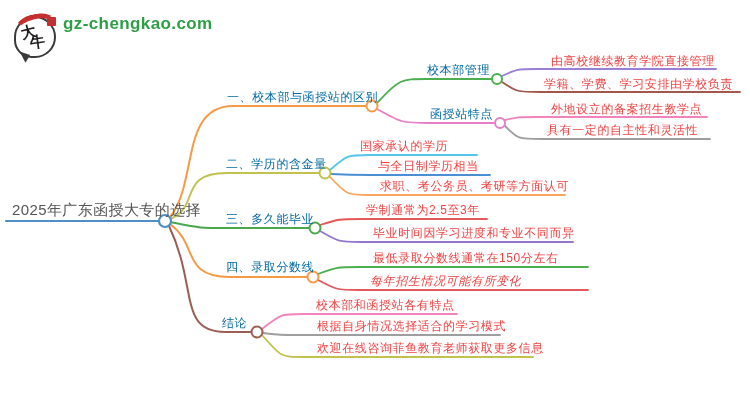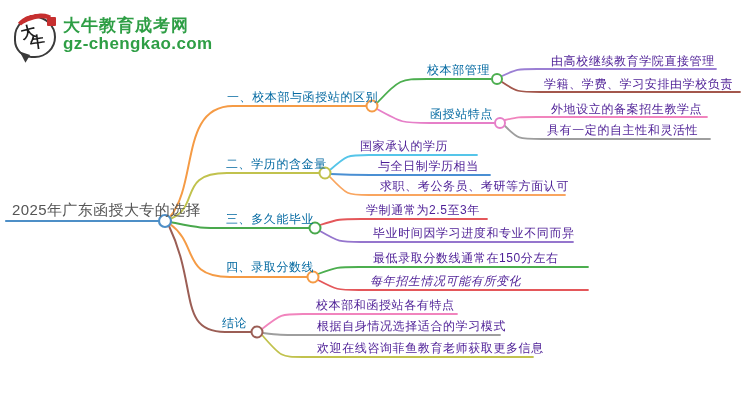--- a/index.html
+++ b/index.html
@@ -5,21 +5,21 @@
   html,body{margin:0;padding:0;}
   body{
     width:750px;height:410px;position:relative;overflow:hidden;
     background:#ffffff;
     font-family:"Liberation Sans", sans-serif;
   }
   svg.links{position:absolute;left:0;top:0;}
   svg.links path{fill:none;stroke-linecap:round;}
   svg.links circle{fill:#ffffff;}
   .label{
-    position:absolute;white-space:nowrap;color:#4c1d95;
+    position:absolute;white-space:nowrap;color:#ef4444;
     font-size:12px;letter-spacing:0.6px;line-height:14px;
   }
   .label.root{font-size:15px;color:#555555;letter-spacing:0.4px;}
   .label.topic{color:#0369a1;}
   
   .logo{position:absolute;left:14px;top:16px;display:flex;align-items:flex-start;}
   .logo-mark{
     position:relative;width:38px;height:38px;border:2px solid #3a3a3a;
     border-radius:50% 50% 50% 42%;background:#fff;flex:0 0 auto;
   }
@@ -96,21 +96,20 @@
 
 <div class="logo">
   <div class="logo-mark">
     <div class="arc"></div>
     <span class="c1">大</span>
     <span class="c2">牛</span>
     <div class="seal"></div>
     <div class="tail"></div>
   </div>
   <div class="logo-text">
-    <div class="site-name">大牛教育成考网</div>
     <div class="site-domain">gz-chengkao.com</div>
   </div>
 </div>
 
 <div class="label root" style="left:12px;top:203px;">2025年广东函授大专的选择</div>
 
 <div class="label topic" style="left:227px;top:90px;">一、校本部与函授站的区别</div>
 <div class="label topic" style="left:427px;top:63px;">校本部管理</div>
 <div class="label" style="left:551px;top:54px;">由高校继续教育学院直接管理</div>
 <div class="label" style="left:544px;top:77px;">学籍、学费、学习安排由学校负责</div>

